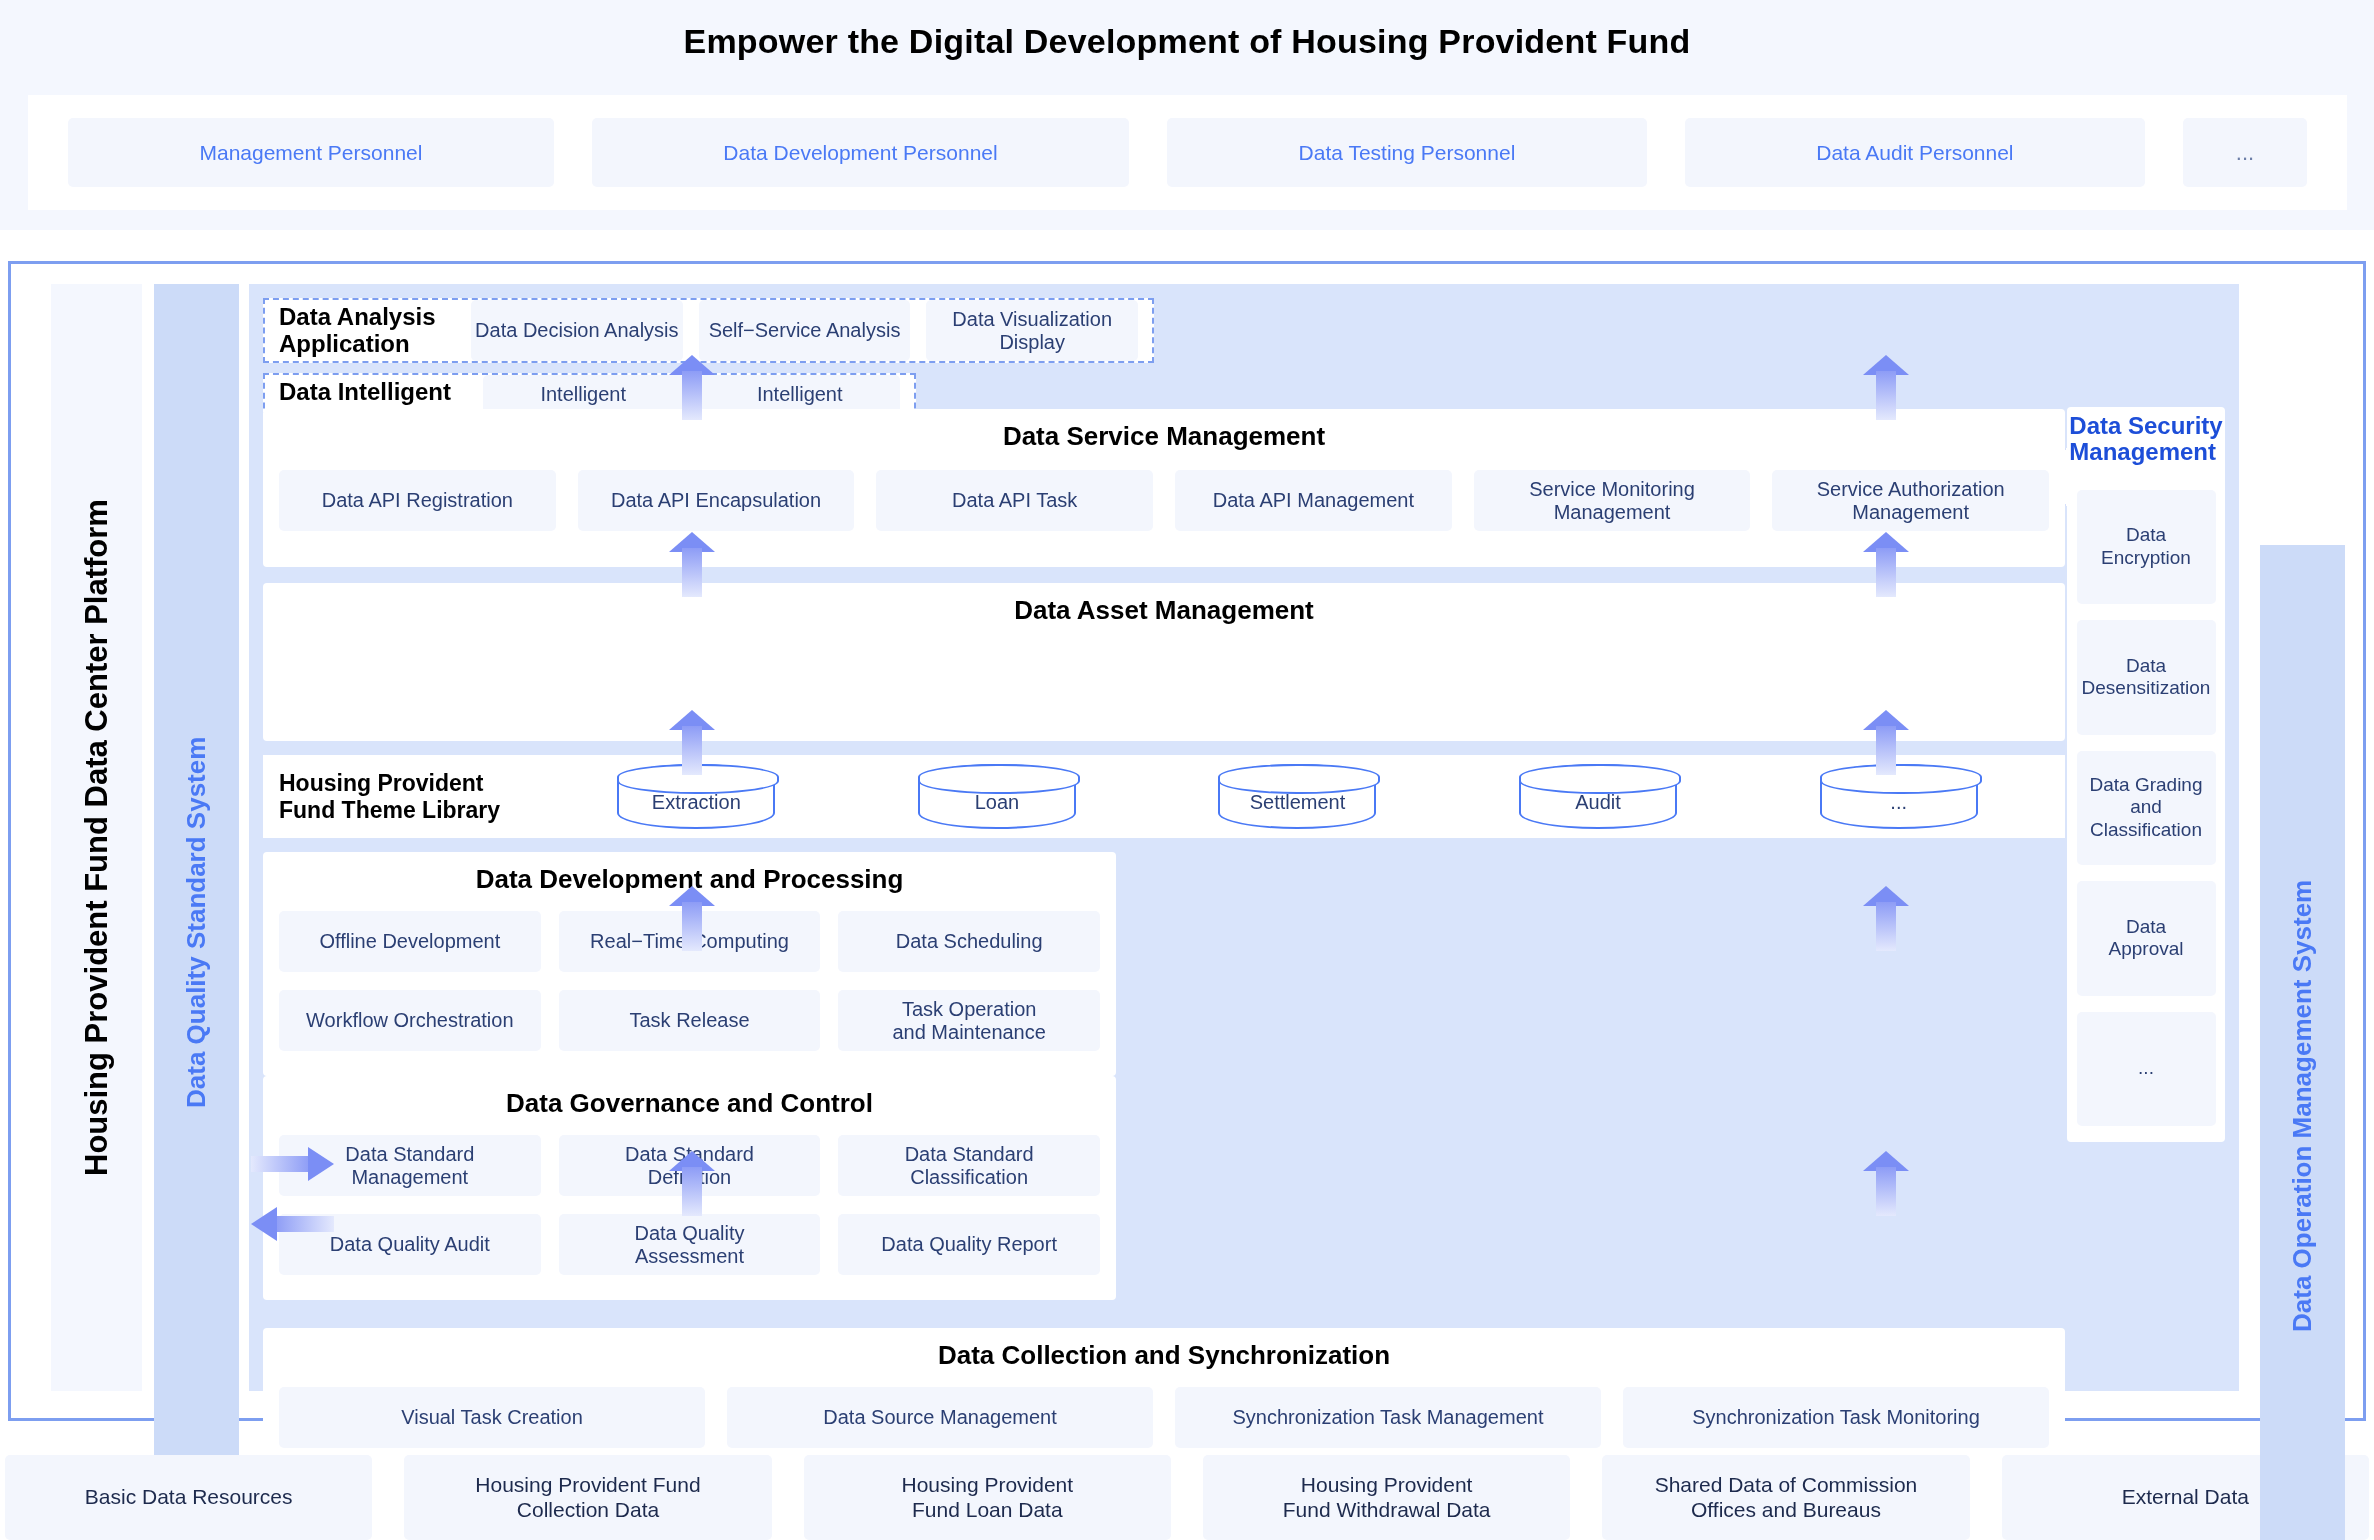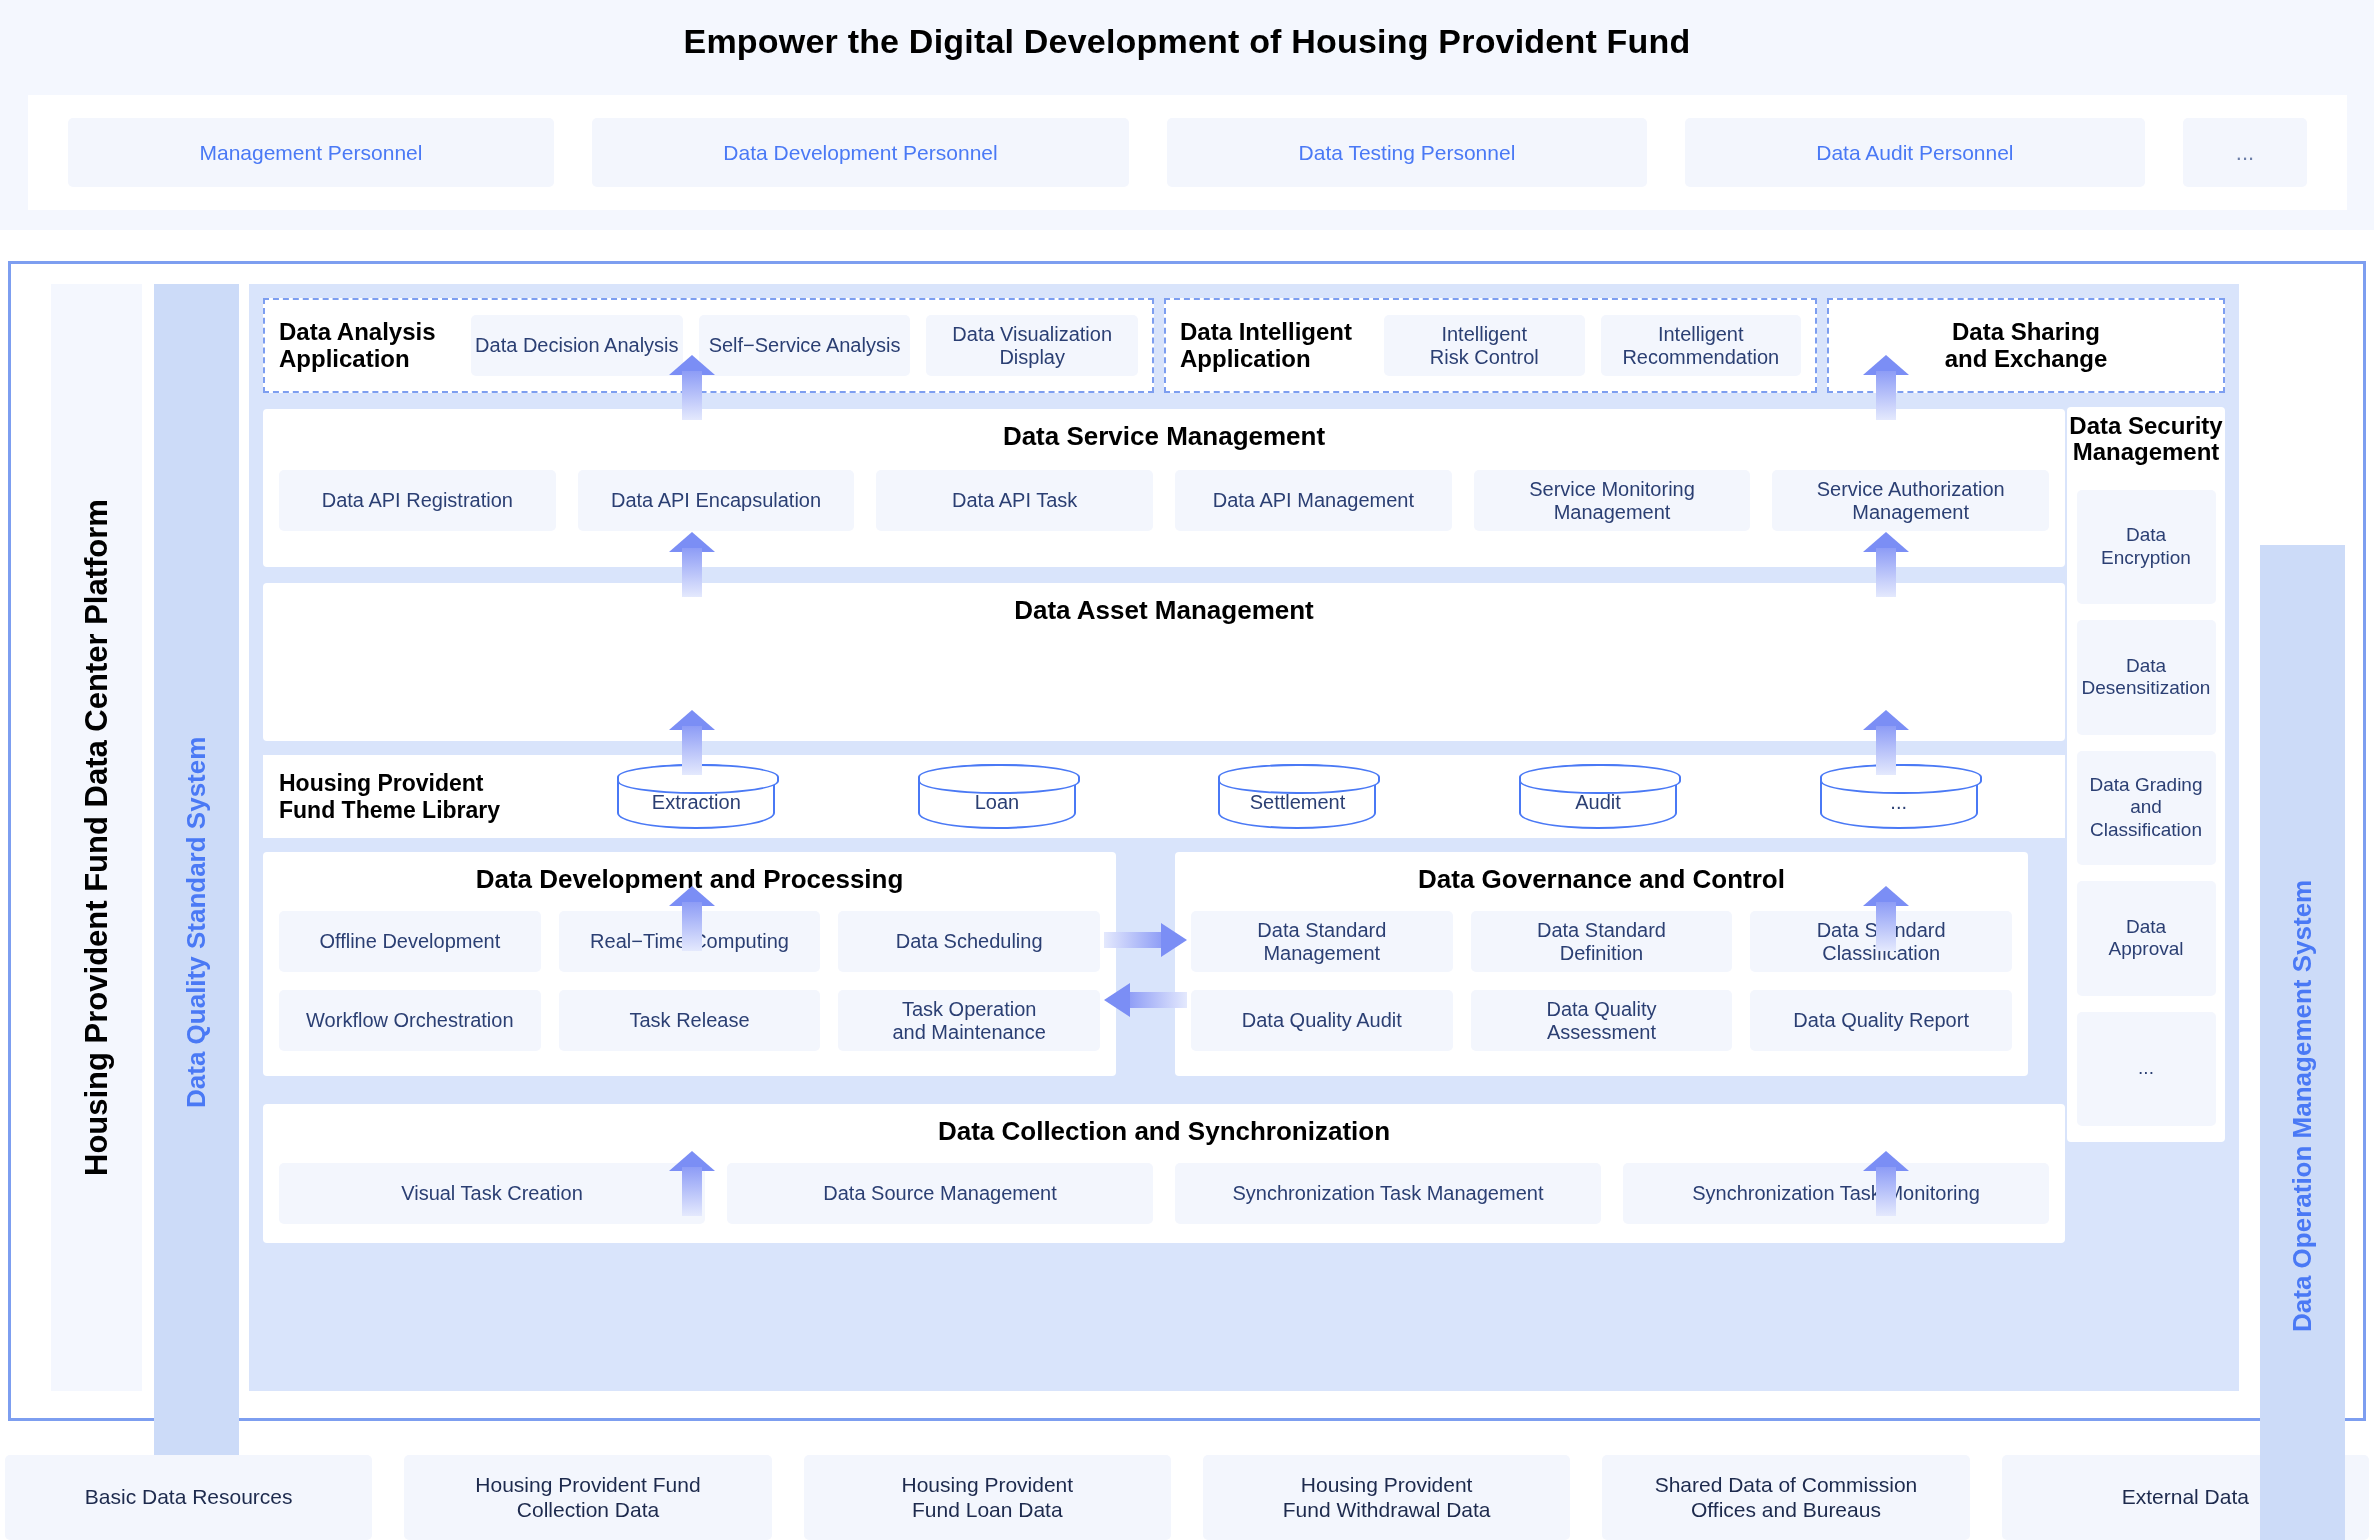--- a/index.html
+++ b/index.html
@@ -54,21 +54,21 @@
     background: #ccdbf8; color: #4a79f5; font-size: 26px; font-weight: bold;
     z-index: 4;
   }
 
   
   .stack {
     position: absolute; left: 238px; top: 20px; width: 1990px; height: 1107px;
     background: #d9e4fb;
     padding: 14px 14px 0 14px;
   }
-  .row { position: relative; }
+  .row { position: relative; flex-direction: column; }
 
   .dashed-group {
     border: 2px dashed #7d9ef0; background: #ffffff;
     display: flex; align-items: center; padding: 0 14px; gap: 16px;
   }
   .grp-title {
     font-size: 24px; font-weight: bold; color: #000; line-height: 1.12;
     white-space: pre-line; text-align: left; flex: 0 0 auto;
   }
   .chip {
@@ -119,21 +119,21 @@
   .grid2 { display: grid; grid-template-columns: repeat(3, 1fr); gap: 18px; padding: 0 16px; }
   .grid2 .chip { height: 61px; }
 
   
   .sec-col {
     position: absolute; right: 14px; top: 123px; width: 158px; height: 735px;
     background: #ffffff; border-radius: 4px;
     display: flex; flex-direction: column; align-items: center; padding-top: 6px;
   }
   .sec-title {
-    font-size: 24px; font-weight: bold; color: #000000; text-align: center;
+    font-size: 24px; font-weight: bold; color: #1d4ed8; text-align: left;
     line-height: 1.1; white-space: pre-line; margin-bottom: 24px;
   }
   .sec-chip {
     width: 139px; flex: 1 1 0; margin-bottom: 16px;
     background: #f3f6fd; border-radius: 5px;
     display: flex; align-items: center; justify-content: center; text-align: center;
     color: #2b3f73; font-size: 19px; line-height: 1.2; white-space: pre-line;
   }
 
   

